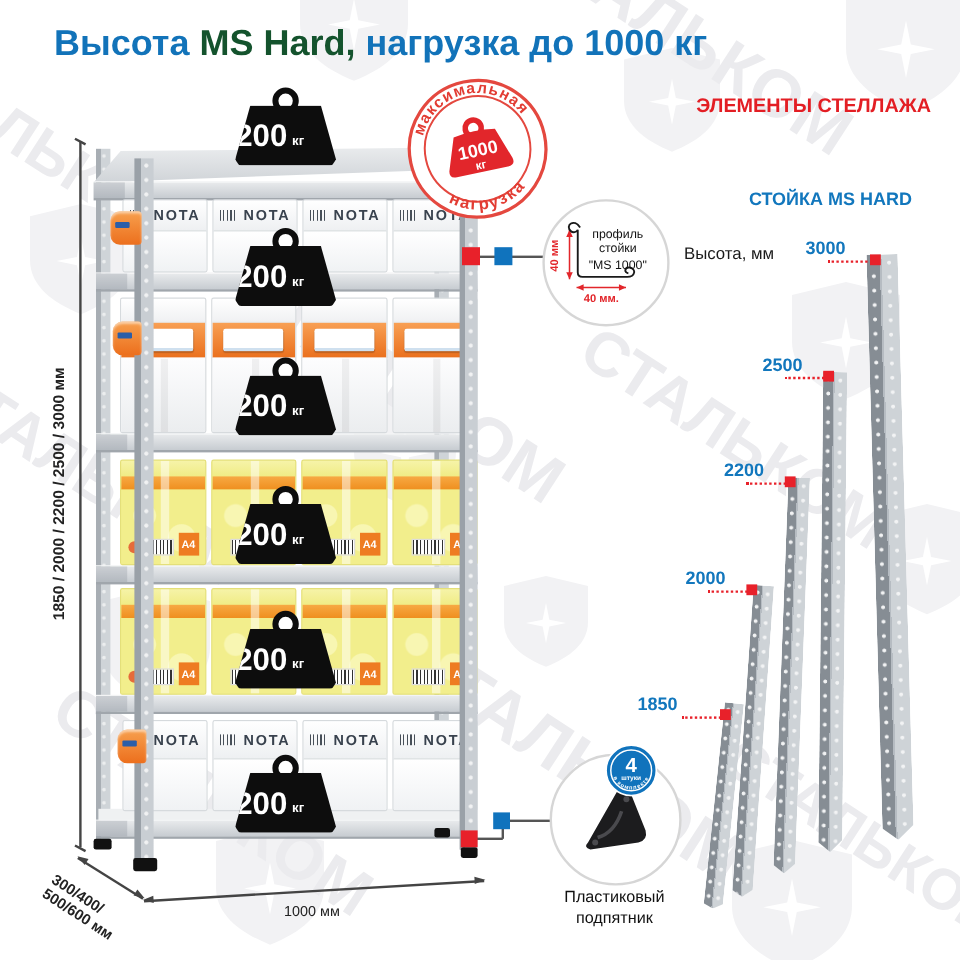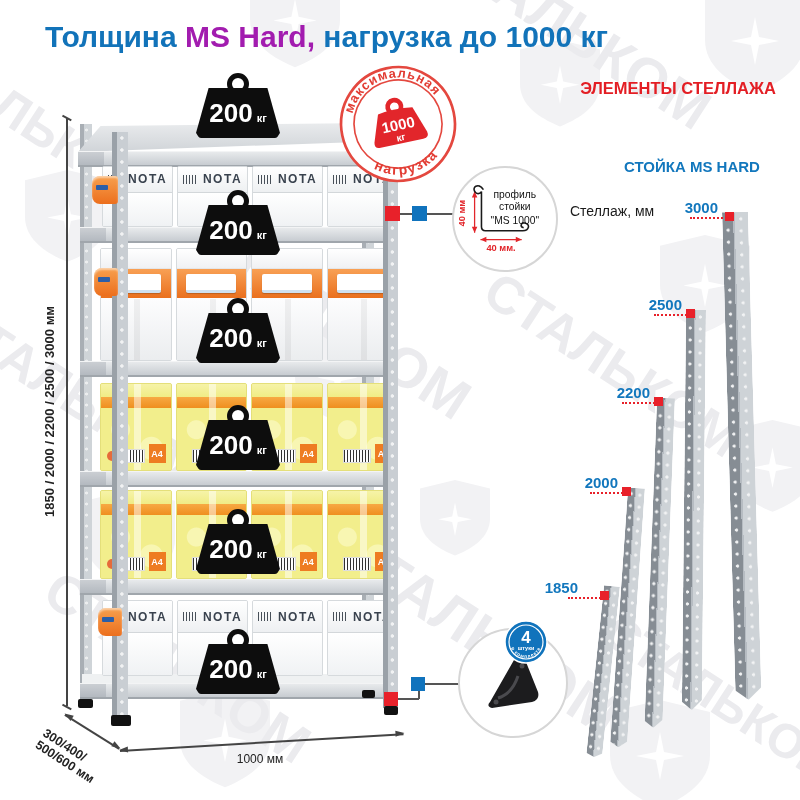--- a/index.html
+++ b/index.html
@@ -6,21 +6,21 @@
   .stage{position:relative;width:800px;height:800px;overflow:hidden;background:#fff;
          font-family:"Liberation Sans",sans-serif;}
   .abs{position:absolute;}
 
   
   .watermark{position:absolute;left:0;top:0;z-index:0;}
 
   
   .title{left:45px;top:20px;font-size:30px;font-weight:700;z-index:10;white-space:nowrap;}
   .title .blue{color:#1273b9;}
-  .title .red{color:#a21caf;}
+  .title .red{color:#14532d;}
 
   
   .upost{background:linear-gradient(90deg,#9aa1a8 0 32%,#c9ced3 32% 100%);
          background-image:radial-gradient(circle at 62% 6px,#f1f2f3 1.4px,rgba(0,0,0,0) 2px),
                           linear-gradient(90deg,#9aa1a8 0 32%,#c9ced3 32% 100%);
          background-size:100% 12px,100% 100%;z-index:4;}
   .upost.back{z-index:1;background-image:radial-gradient(circle at 55% 6px,#eceeef 1.2px,rgba(0,0,0,0) 1.8px),
                           linear-gradient(90deg,#a8aeb4 0 35%,#cfd4d8 35% 100%);
               background-size:100% 11px,100% 100%;}
   .shelf-edge{background:linear-gradient(#e8eaec,#c7ccd1);border-top:1px solid #f3f4f5;
@@ -61,21 +61,21 @@
   .ybc{position:absolute;right:26px;bottom:7px;width:26px;height:12px;border:1px solid #ddd;
        background:repeating-linear-gradient(90deg,#333 0 1px,#fff 1px 3px);z-index:2;}
   .ylogo{position:absolute;left:6px;bottom:9px;width:30px;height:10px;background:#e4542c;
          border-radius:5px;opacity:.85;z-index:2;}
 
   .weight{z-index:6;}
   .knob{position:absolute;width:12px;height:12px;border:5px solid #0d0d0d;border-radius:50%;
         background:#fff;left:50%;transform:translateX(-50%);top:-15px;}
   .wbody{width:84px;height:50px;background:#0d0d0d;border-radius:5px;
          clip-path:polygon(15% 0,85% 0,100% 90%,96% 100%,4% 100%,0 90%);
-         display:flex;align-items:center;justify-content:center;color:#fff;}
+         display:flex;align-items:center;color:#fff;}
   .wnum{font-size:26px;font-weight:700;line-height:1;}
   .wunit{font-size:11px;font-weight:700;margin:10px 0 0 4px;}
 
   
   .sq{width:15px;height:15px;z-index:7;}
   .sq.red{background:#e8212a;}
   .sq.blue{background:#1073bd;}
   .cline{background:#555;z-index:6;}
 
   
@@ -96,21 +96,21 @@
   .caption{font-size:13.5px;color:#111;text-align:center;line-height:1.25;z-index:7;}
 
   .minibadge{z-index:9;}
 
   
   .comp-heading{left:558px;top:78px;width:240px;text-align:center;font-size:16.5px;font-weight:700;
                 color:#e31e24;line-height:1.3;z-index:10;}
   .comp-sub{left:592px;top:158px;width:200px;text-align:center;font-size:15px;font-weight:700;
             color:#1277bd;z-index:10;}
   .axis-label{left:570px;top:203px;font-size:14px;color:#1a1a1a;z-index:10;}
-  .hlabel{width:60px;text-align:right;font-size:15px;font-weight:700;color:#1277bd;z-index:10;}
+  .hlabel{width:60px;text-align:center;font-size:15px;font-weight:700;color:#1277bd;z-index:10;}
   .dotline{height:0;border-top:2.5px dotted #e8212a;z-index:9;}
   .rsq{width:9px;height:9px;background:#e8212a;z-index:10;}
   .cpost{background-image:
           radial-gradient(circle at 22% 6px,#f2f3f4 1.3px,rgba(0,0,0,0) 1.9px),
           radial-gradient(circle at 72% 7px,#f2f3f4 1.3px,rgba(0,0,0,0) 1.9px),
           linear-gradient(90deg,#868d94 0 42%,#b6bcc2 42% 48%,#ced3d7 48% 100%);
          background-size:100% 12px,100% 12px,100% 100%;
          clip-path:polygon(0 0,100% 0,100% 97.5%,50% 100%,0 98%);
          transform-origin:top center;z-index:8;}
 </style>
@@ -143,21 +143,21 @@
       <text transform="translate(-60,330) rotate(33)" font-size="52">СТАЛЬКОМ</text>
       <text transform="translate(190,250) rotate(33)" font-size="56">СТАЛЬКОМ</text>
       <text transform="translate(480,300) rotate(33)" font-size="52">СТАЛЬКОМ</text>
       <text transform="translate(40,600) rotate(33)" font-size="54">СТАЛЬКОМ</text>
       <text transform="translate(330,560) rotate(33)" font-size="58">СТАЛЬКОМ</text>
       <text transform="translate(600,640) rotate(33)" font-size="48">СТАЛЬКОМ</text>
     </g>
   </svg>
 
   <div class="abs title">
-    <span class="blue">Толщина </span><span class="red">MS Hard,</span><span class="blue"> нагрузка до 1000 кг</span>
+    <span class="blue">Высота </span><span class="red">MS Hard,</span><span class="blue"> нагрузка до 1000 кг</span>
   </div>
 
   <div class="abs upost back" style="left:80px;top:124px;width:12px;height:576px;"></div>
   <div class="abs upost back" style="left:362px;top:126px;width:12px;height:566px;"></div>
 
   <div class="abs shelf-top" style="left:78px;top:123px;width:322px;height:29px;"></div>
   <div class="abs shelf-edge" style="left:78px;top:151px;width:322px;height:13px;">
       <i></i>
     </div>
 
@@ -496,26 +496,30 @@
         </defs>
       <circle cx="22" cy="22" r="21" fill="#1073bc" stroke="#ffffff" stroke-width="1.5"></circle>
       <circle cx="22" cy="22" r="17" fill="none" stroke="#ffffff" stroke-width="1.2"></circle>
       <text x="22" y="23" font-size="17" font-weight="bold" fill="#fff" text-anchor="middle">4</text>
       <text x="22" y="30" font-size="5.5" font-weight="bold" fill="#fff" text-anchor="middle">штуки</text>
       <text font-size="4.8" font-weight="bold" fill="#fff" letter-spacing="0.8">
         <textPath href="#arcQ" startOffset="50%" text-anchor="middle">в комплекте</textPath>
       </text>
     </svg>
   </div>
+  <div class="abs caption" style="left:432px;top:740px;width:160px;">
+    <div>Пластиковый</div>
+    <div>подпятник</div>
+  </div>
 
   <div class="abs comp-heading">
     <div>ЭЛЕМЕНТЫ СТЕЛЛАЖА</div>
   </div>
   <div class="abs comp-sub">СТОЙКА MS HARD</div>
-  <div class="abs axis-label">Стеллаж, мм</div>
+  <div class="abs axis-label">Высота, мм</div>
 
   <div class="abs cpost" style="left:722px;top:212px;width:26px;height:488px;transform:rotate(-1.6deg);"></div>
   <div class="abs cpost" style="left:686px;top:310px;width:20px;height:400px;transform:rotate(0.6deg);"></div>
   <div class="abs cpost" style="left:657px;top:398px;width:18px;height:330px;transform:rotate(2.2deg);"></div>
   <div class="abs cpost" style="left:628px;top:488px;width:17px;height:260px;transform:rotate(4deg);"></div>
   <div class="abs cpost" style="left:604px;top:586px;width:16px;height:172px;transform:rotate(6deg);"></div>
 
   <div class="abs hlabel" style="left:658px;top:199px;">3000</div>
   <div class="abs dotline" style="left:690px;top:217px;width:37px;"></div>
   <div class="abs rsq" style="left:725px;top:212px;"></div>

